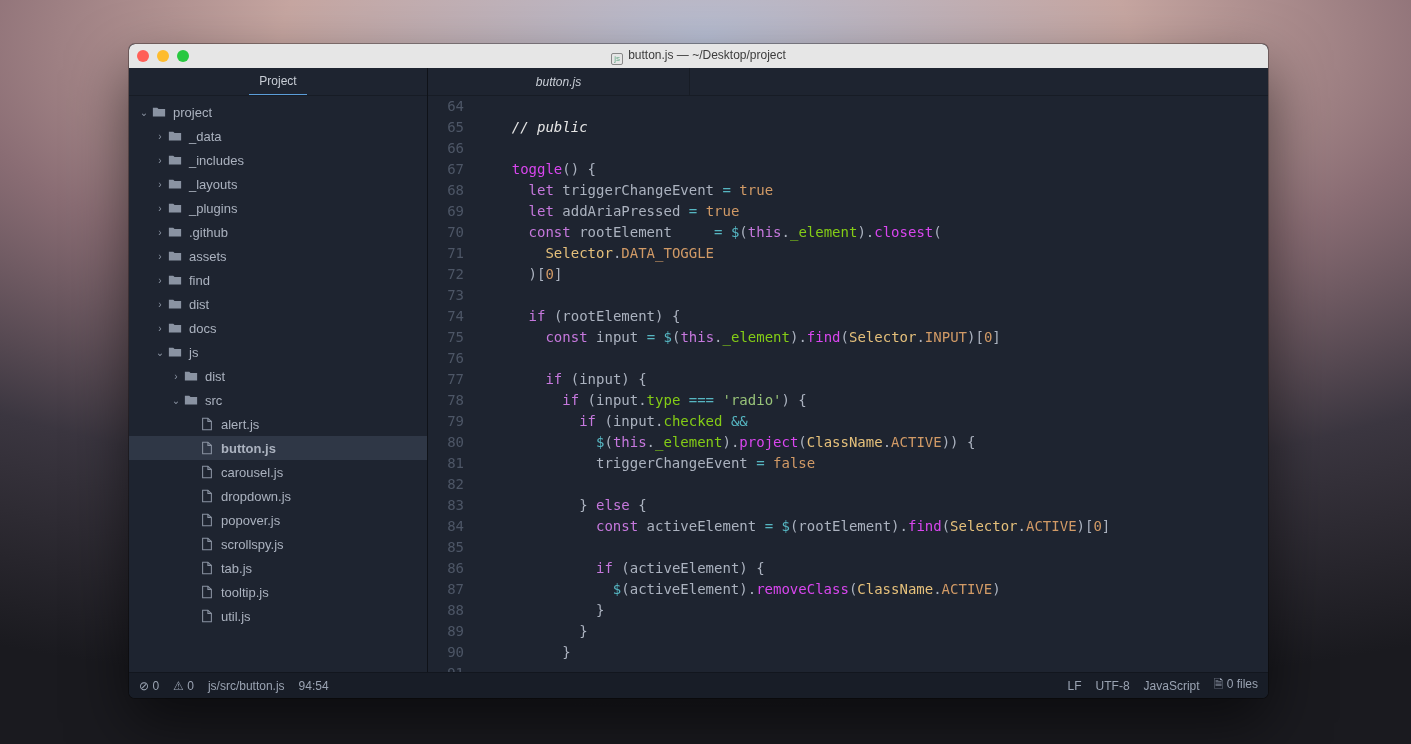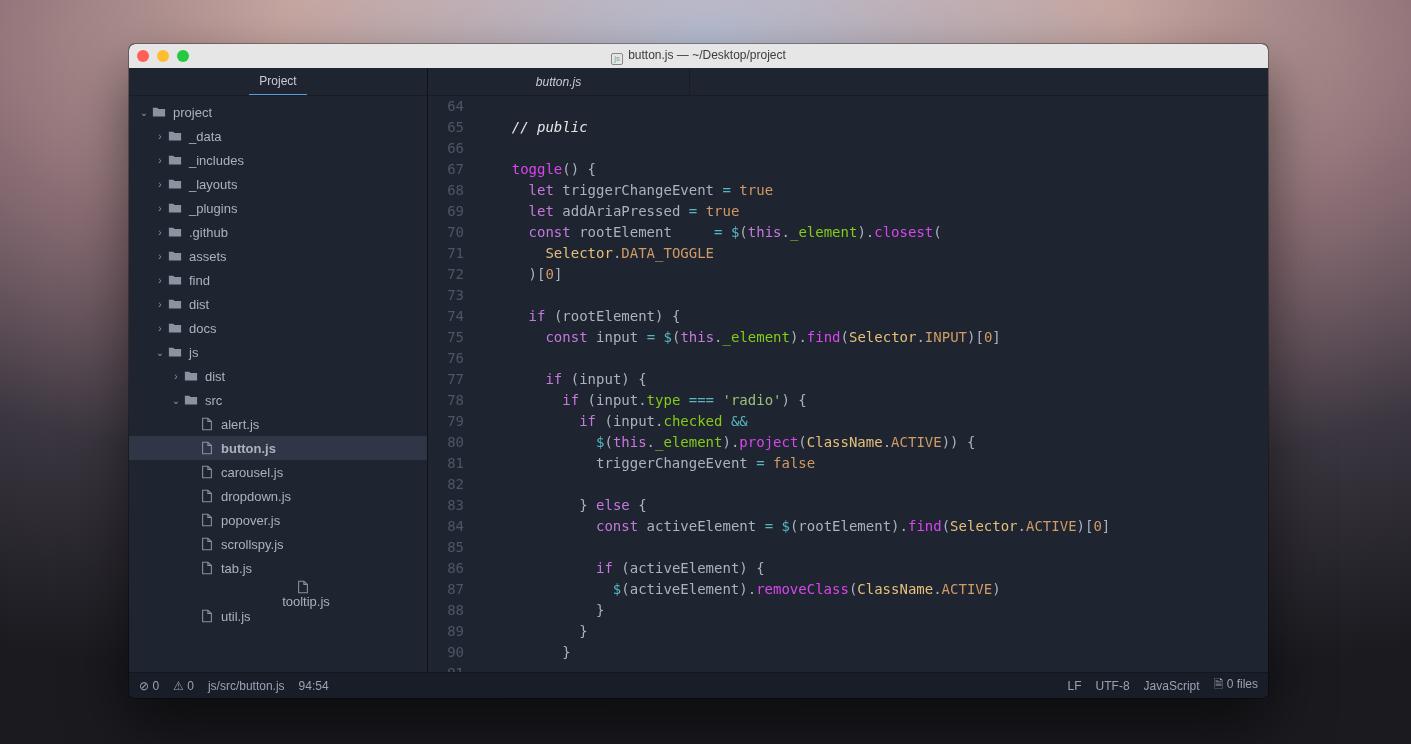--- a/index.html
+++ b/index.html
@@ -263,21 +263,21 @@
           <div class="tree-row" style="padding-left: 56px;">
             <span class="chev"></span>
             <span class="fico">
               <svg viewBox="0 0 16 16">
                 <path class="file-fill" d="M3 1.5h6L13 5v9.5H3z"></path>
                 <path class="file-fill" d="M9 1.5V5h4"></path>
               </svg>
             </span>
             <span>tab.js</span>
           </div>
-          <div class="tree-row" style="padding-left: 56px; flex-direction: column;">
+          <div class="tree-row" style="padding-left: 56px;">
             <span class="chev"></span>
             <span class="fico">
               <svg viewBox="0 0 16 16">
                 <path class="file-fill" d="M3 1.5h6L13 5v9.5H3z"></path>
                 <path class="file-fill" d="M9 1.5V5h4"></path>
               </svg>
             </span>
             <span>tooltip.js</span>
           </div>
           <div class="tree-row" style="padding-left: 56px;">

